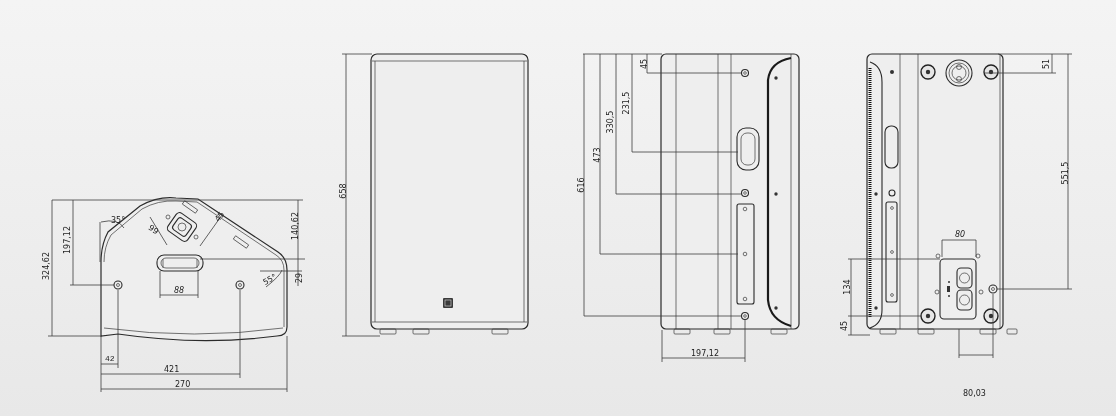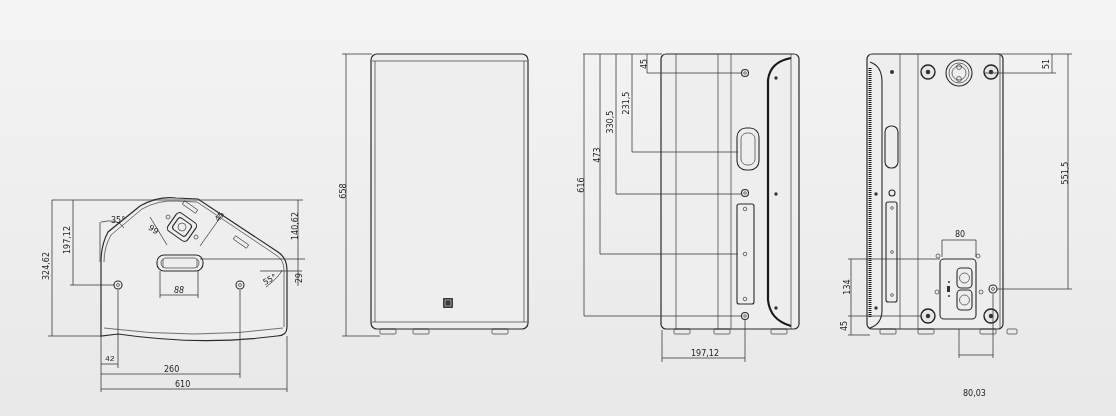--- a/index.html
+++ b/index.html
@@ -219,31 +219,31 @@
   <span class="t v" style="left:33px;top:262px;">324,62</span>
   <span class="t v" style="left:54px;top:236px;">197,12</span>
   <span class="t v" style="left:282px;top:222px;">140,62</span>
   <span class="t v" style="left:295px;top:274px;">29</span>
   <span class="t" style="left:111px;top:217px;">35°</span>
   <span class="t" style="left:263px;top:276px;transform:rotate(-30deg);">55°</span>
   <span class="t" style="left:148px;top:226px;transform:rotate(35deg);">99</span>
   <span class="t" style="left:215px;top:213px;transform:rotate(-55deg);">45</span>
   <span class="t" style="left:174px;top:287px;font-style:italic;">88</span>
   <span class="t" style="left:105px;top:355px;font-family:Liberation Mono, monospace;">42</span>
-  <span class="t" style="left:164px;top:366px;">260</span>
-  <span class="t" style="left:175px;top:381px;">610</span>
+  <span class="t" style="left:164px;top:366px;">421</span>
+  <span class="t" style="left:175px;top:381px;">270</span>
 
   <span class="t v" style="left:336px;top:187px;">658</span>
 
   <span class="t v" style="left:574px;top:181px;">616</span>
   <span class="t v" style="left:590px;top:151px;">473</span>
   <span class="t v" style="left:600px;top:118px;">330,5</span>
   <span class="t v" style="left:616px;top:99px;">231,5</span>
   <span class="t v" style="left:640px;top:60px;">45</span>
   <span class="t" style="left:691px;top:350px;">197,12</span>
 
   <span class="t v" style="left:1042px;top:60px;">51</span>
   <span class="t v" style="left:1055px;top:169px;">551,5</span>
-  <span class="t" style="left:955px;top:231px;">80</span>
+  <span class="t" style="left:955px;top:231px;font-style:italic;">80</span>
   <span class="t v" style="left:840px;top:283px;">134</span>
   <span class="t v" style="left:840px;top:322px;">45</span>
   <span class="t" style="left:963px;top:346px;margin-top:44px;">80,03</span>
 </div>
 
 </body></html>

